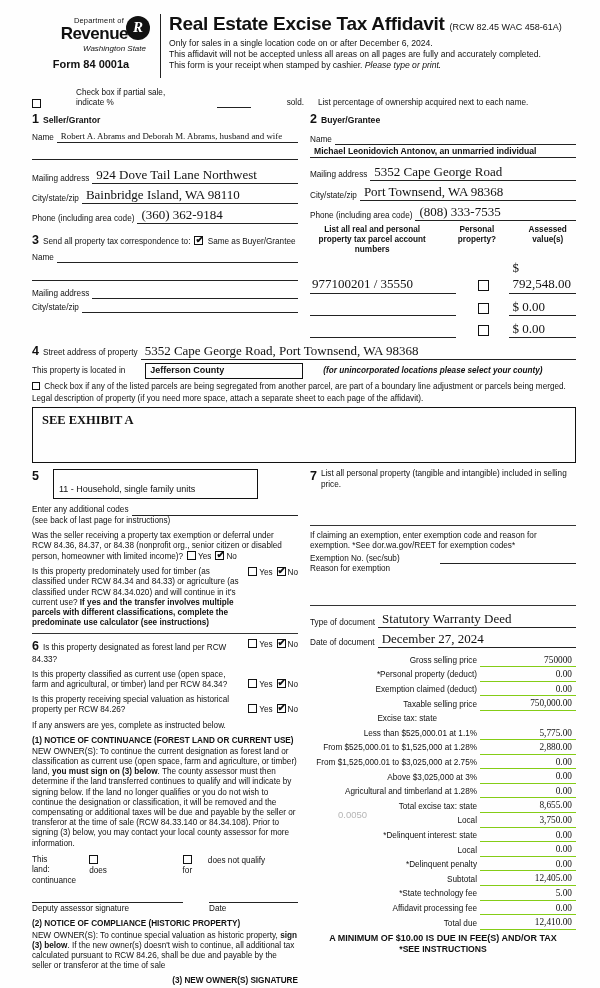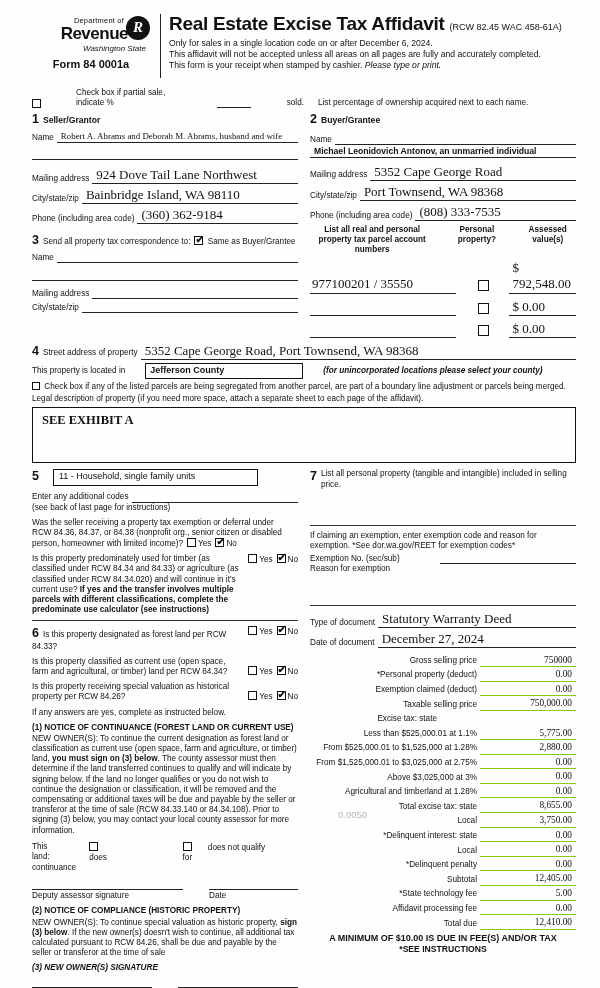--- a/index.html
+++ b/index.html
@@ -55,31 +55,31 @@
   .parcel-row .pp .cb { width:11px; height:11px; }
   .parcel-row .av  { width:25%; border-bottom:1px solid #222; min-height:11px; padding-left:3px; }
   
   .sec4 { margin-top:5px; }
   .countyrow { display:flex; align-items:center; margin-top:3px; gap:20px; }
   .countybox { display:inline-block; border:1.2px solid #111; width:158px; padding:1px 4px 2px 4px;
                font-weight:bold; font-size:9px; }
   .legalbox { border:1.5px solid #111; height:56px; margin-top:3px; padding:5px 9px; }
   .legalbox .serif { font-size:12.5px; font-weight:bold; }
   
-  .codebox { display:inline-block; border:1.2px solid #111; width:205px; padding:1px 5px 2px 5px; font-size:9px; }
+  .codebox { display:inline-block; border:1.2px solid #111; width:205px; padding:14px 5px 2px 5px; font-size:9px; }
   .qrow { display:flex; margin-top:5px; }
   .qrow .qtxt { flex:1; padding-right:4px; }
   .notice-t { font-weight:bold; margin-top:5px; }
   .para { margin-top:1px; text-align:left; }
   .landrow { display:flex; margin-top:6px; }
   .landrow span { margin-right:14px; }
   .sigpair { display:flex; gap:26px; margin-top:14px; }
   .sigpair .scol { flex:1; }
   .sigline { border-top:1px solid #222; padding-top:1px; }
-  .center { text-align:left;font-style:italic; }
+  .center { text-align:right; }
   
   .xrow { display:flex; align-items:flex-end; position:relative; height:14.6px; }
   .xrow .xprefix { position:absolute; left:28px; bottom:7px; color:#b5b5b5; font-size:9.5px; }
   .xrow .xlabel { flex:1; text-align:right; white-space:nowrap; padding-bottom:1px; }
   .xrow .xval { width:96px; border-bottom:1px solid #84cc16; text-align:right;
                 font-family:"Liberation Serif", serif; font-size:9.3px; padding:0 4px 0 0; margin-left:3px; }
   .xrow.xhdr .xval { border-bottom:none; visibility:hidden; }
   .xrow.xhdr .xlabel { padding-right:40px; }
   .minline { text-align:center; font-weight:bold; font-size:9px; margin-top:3px; }
   .minline2 { text-align:center; font-size:8.6px; }

